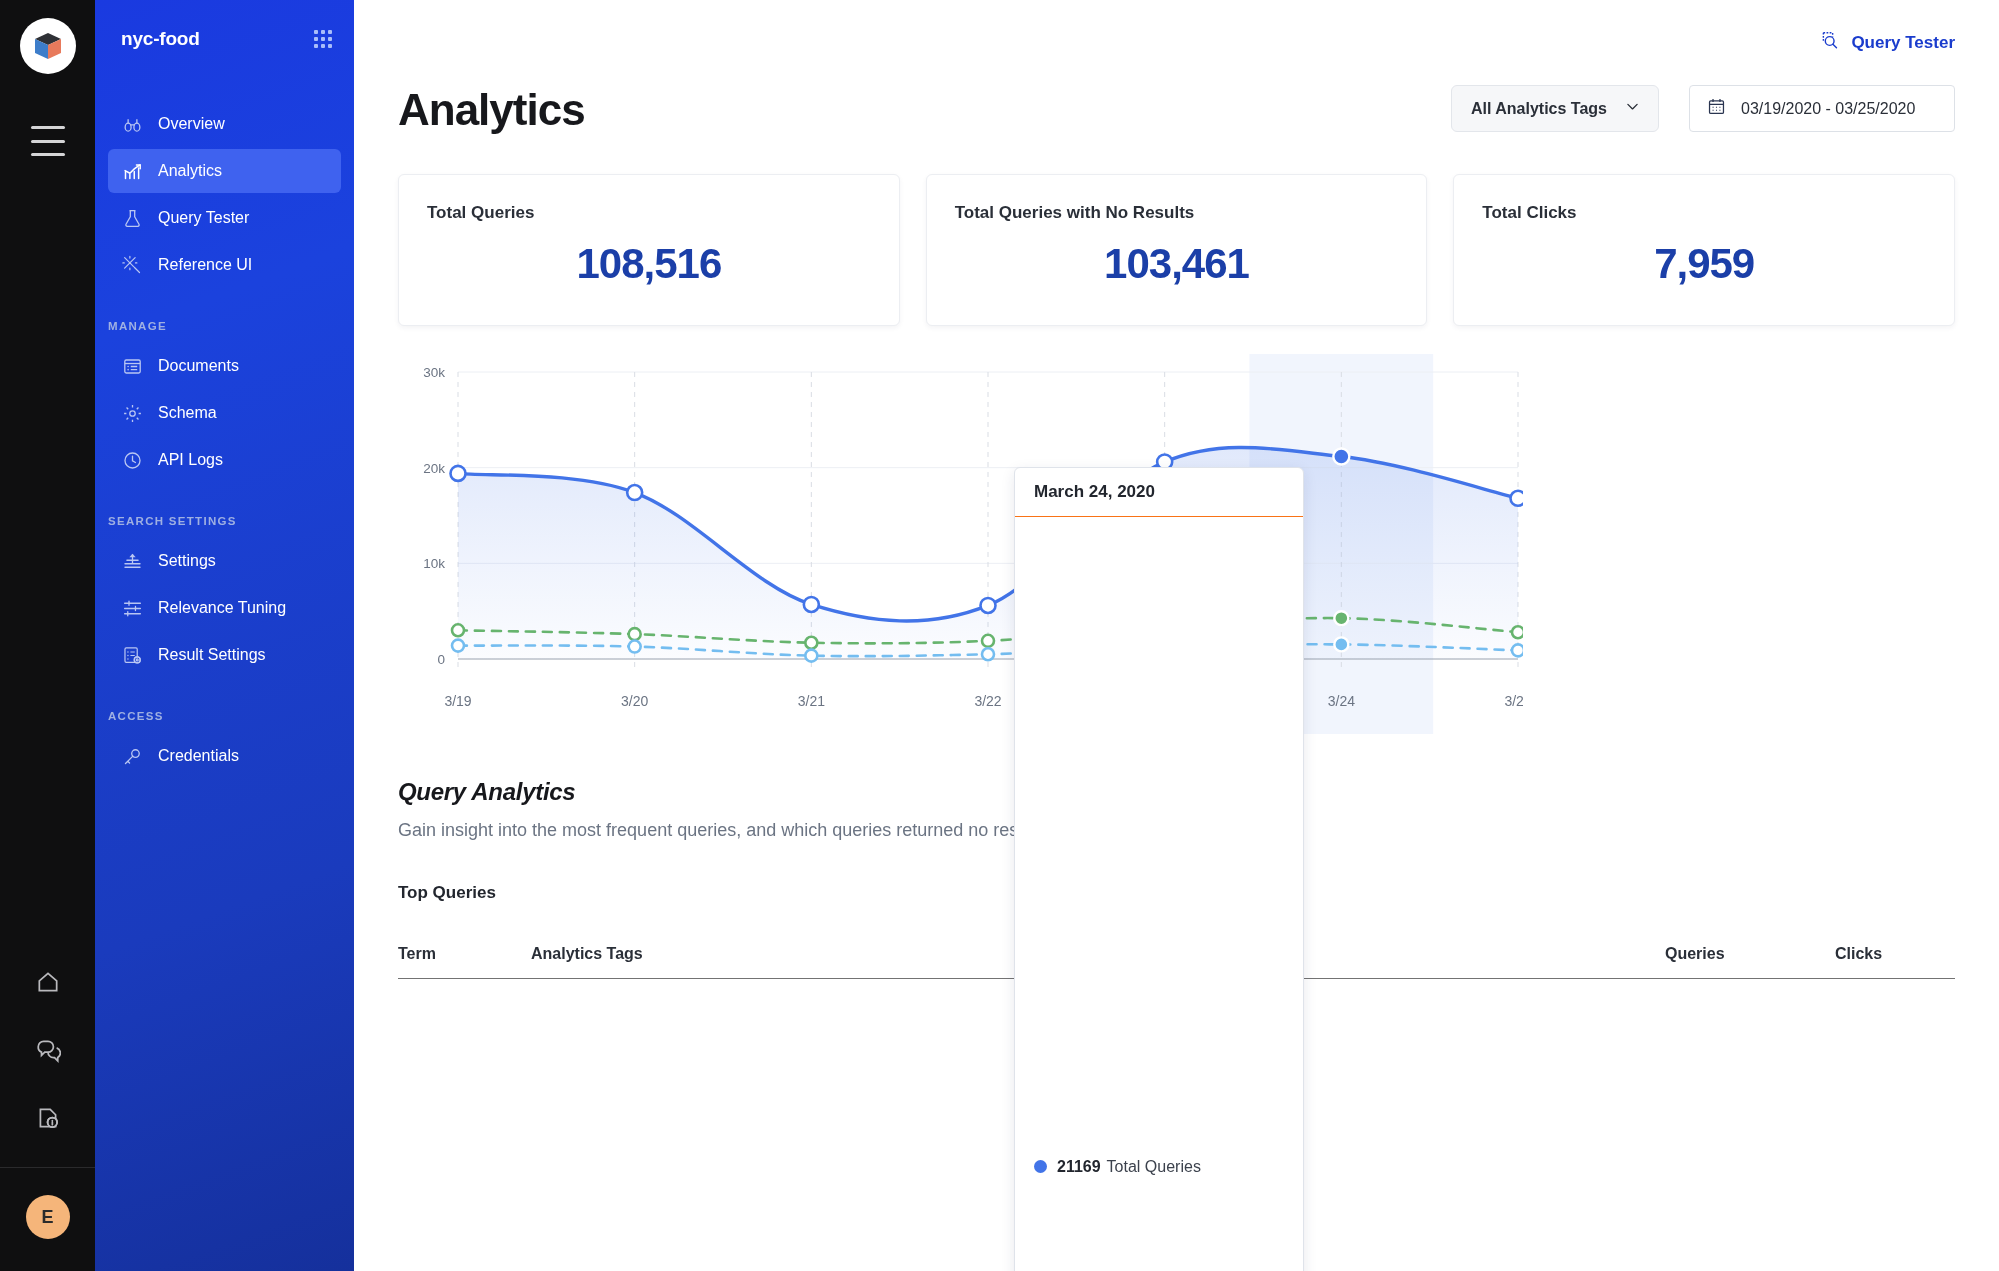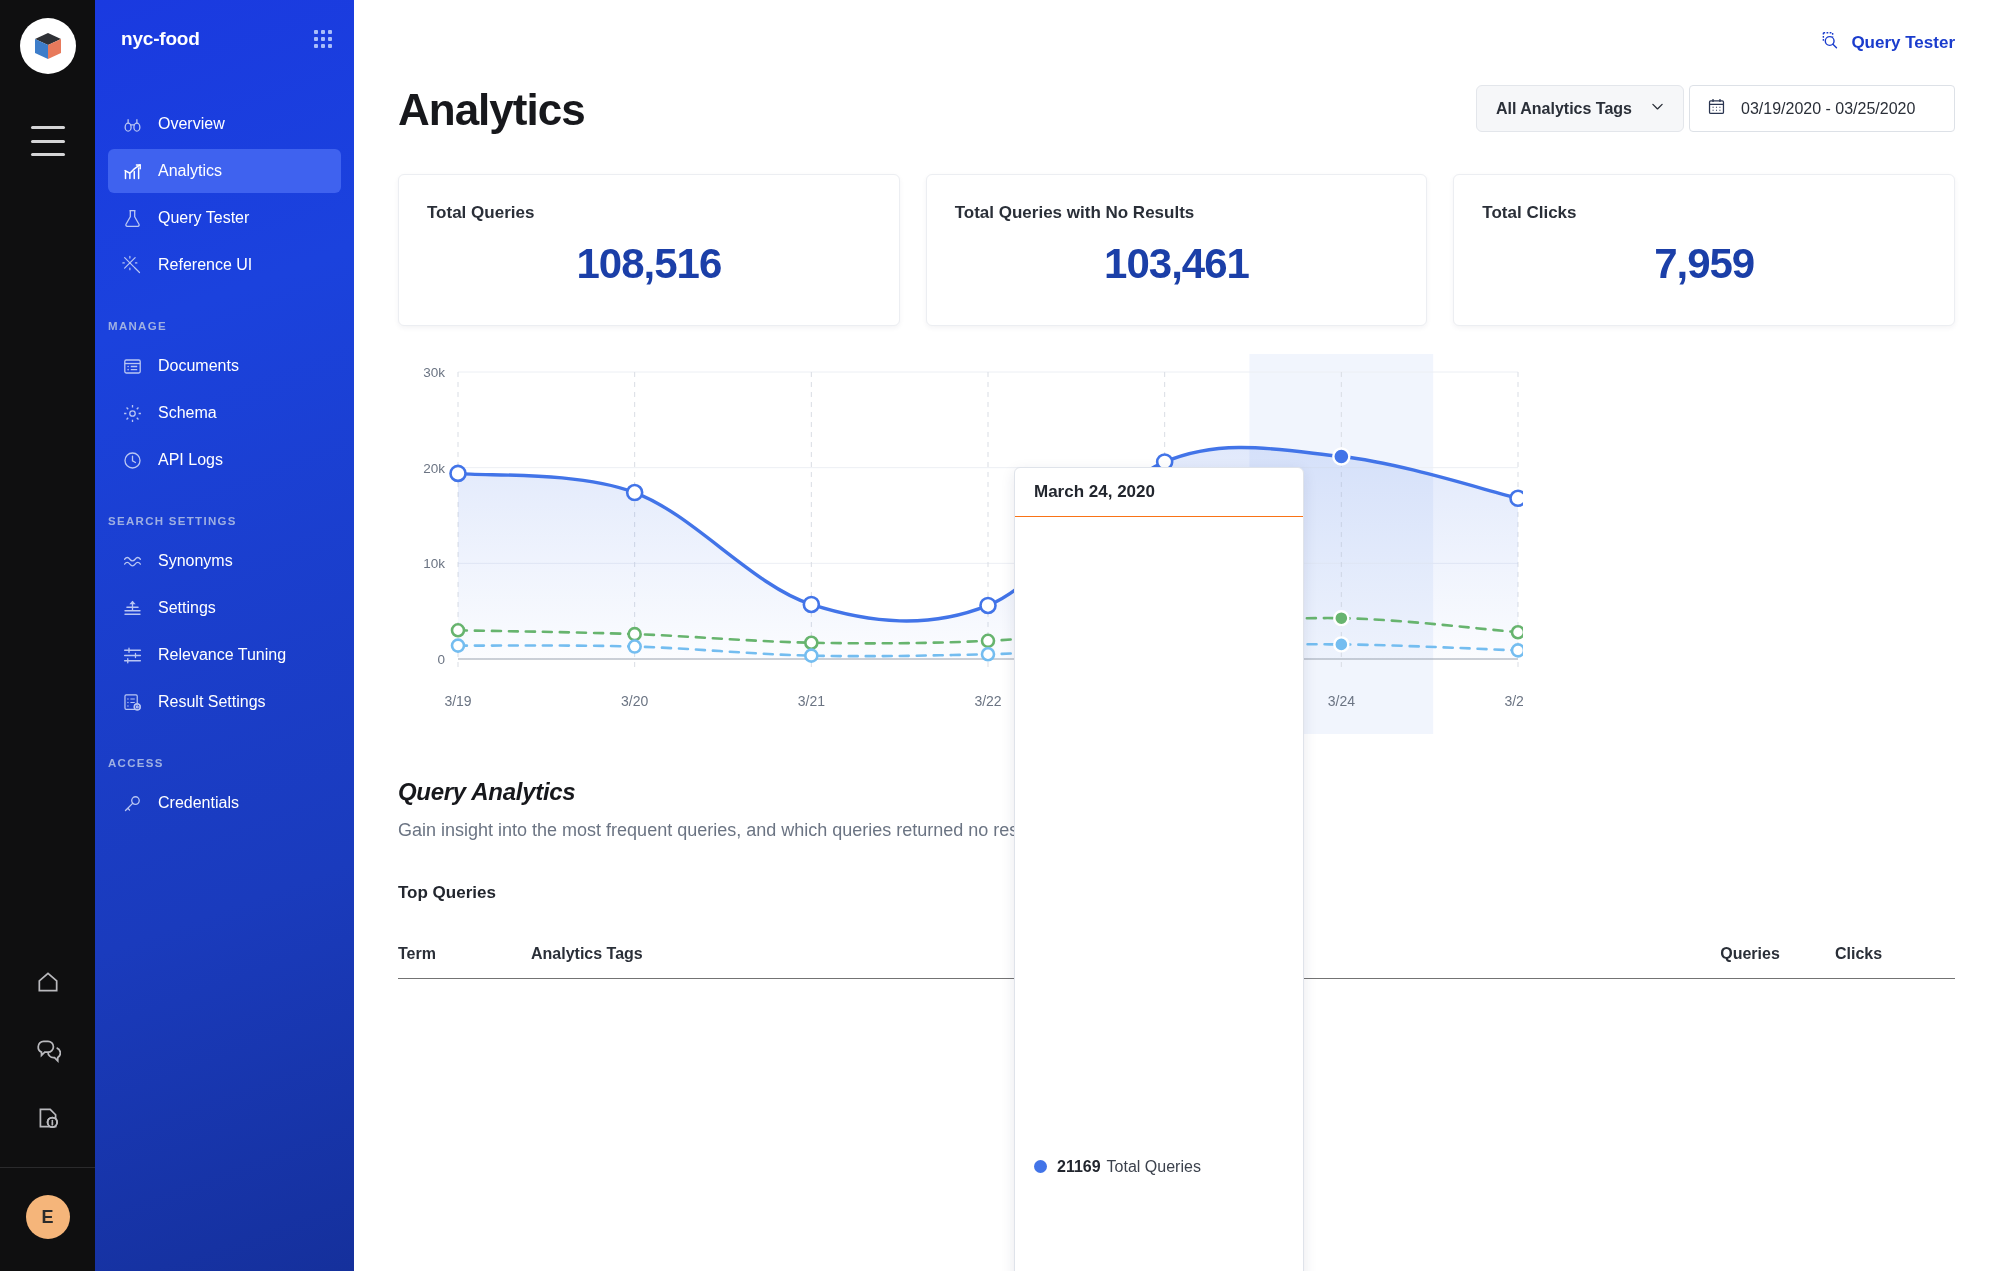--- a/index.html
+++ b/index.html
@@ -62,21 +62,21 @@
   .sb-group { font-size:11.5px; letter-spacing:1.3px; font-weight:700; color:#9fb0e2; padding: 30px 13px 12px 13px; }
   .sb-sec { padding:0 13px; }
 
   
   .main { flex:1 1 auto; height:1271px; background:#fff; position:relative; overflow:hidden; }
   .topbar { height: 85px; display:flex; align-items:center; justify-content:flex-end; padding-right: 44px; }
   .qt-link { display:flex; align-items:center; gap:11px; color:#1a3ccd; font-size:17px; font-weight:700; cursor:pointer;}
   .content { padding: 0 44px; }
   .page-head { display:flex; align-items:flex-end; justify-content:space-between; }
   .page-title { font-size:44px; font-weight:800; color:#17181c; letter-spacing:-1px; line-height:1; padding-bottom: 6px;}
-  .controls { display:flex; align-items:center; gap:5px; padding-bottom:6px;}
+  .controls { display:flex; align-items:center; gap:30px; padding-bottom:6px;}
   .tag-select {
     height:47px; display:flex; align-items:center; gap:17px;
     padding: 0 17px 0 19px;
     background:#f6f7f9; border:1px solid #e3e6eb; border-radius:6px;
     font-size:16px; font-weight:700; color:#2a2f38; cursor:pointer;
   }
   .date-box {
     height:47px; display:flex; align-items:center; gap:15px;
     padding: 0 14px 0 17px;
     background:#fff; border:1px solid #dde1e7; border-radius:4px;
@@ -117,21 +117,21 @@
   
   .qa { margin-top: 44px; }
   .qa-title { font-size:24px; font-weight:800; color:#17181c; letter-spacing:-0.3px;font-style:italic;}
   .qa-sub { font-size:18px; color:#6b7483; margin-top: 14px;}
   .qa-section { font-size:17px; font-weight:700; color:#22262e; margin-top: 42px;}
   .tbl { margin-top: 42px; width:100%;}
   .tbl-head { display:flex; align-items:flex-end; padding-bottom:15px; border-bottom:1px solid #737373;}
   .th { font-size:16px; font-weight:700; color:#2a2f38;}
   .th-term { width: 133px; }
   .th-tags { flex:1 1 auto; }
-  .th-queries { width: 170px; text-align: center; }
+  .th-queries { width: 170px; }
   .th-clicks { width: 120px; }
 </style>
 </head>
 <body>
 
 <div class="app">
 
   <div class="rail">
     <div class="rail-logo">
       <svg width="36" height="36" viewBox="0 0 36 36">
@@ -259,29 +259,20 @@
             <circle cx="12" cy="12" r="8.6"></circle>
               <path d="M12 7v5.3l3.4 2"></path>
           </svg>
         </span>
         <span class="lb">API Logs</span>
       </div>
     </div>
 
     <div class="sb-group">SEARCH SETTINGS</div>
     <div class="sb-sec">
-      <div class="sb-item">
-        <span class="ic">
-          <svg width="21" height="21" viewBox="0 0 24 24" fill="none" stroke="currentColor" stroke-width="1.5" stroke-linecap="round">
-            <path d="M3 9.4c2-2.6 4-2.6 6 0s4 2.6 6 0 4-2.6 6 0"></path>
-            <path d="M3 15c2-2.6 4-2.6 6 0s4 2.6 6 0 4-2.6 6 0"></path>
-          </svg>
-        </span>
-        <span class="lb">Synonyms</span>
-      </div>
       <div class="sb-item">
         <span class="ic">
           <svg width="21" height="21" viewBox="0 0 24 24" fill="none" stroke="currentColor" stroke-width="1.5" stroke-linecap="round">
             <path d="M12 3.2 8.4 7.2h7.2z" fill="currentColor" stroke="none"></path>
             <path d="M12 4.2V14M5.6 10.6h12.8M3.4 14.6h17.2M3.4 18.6h17.2"></path>
           </svg>
         </span>
         <span class="lb">Settings</span>
       </div>
       <div class="sb-item">

